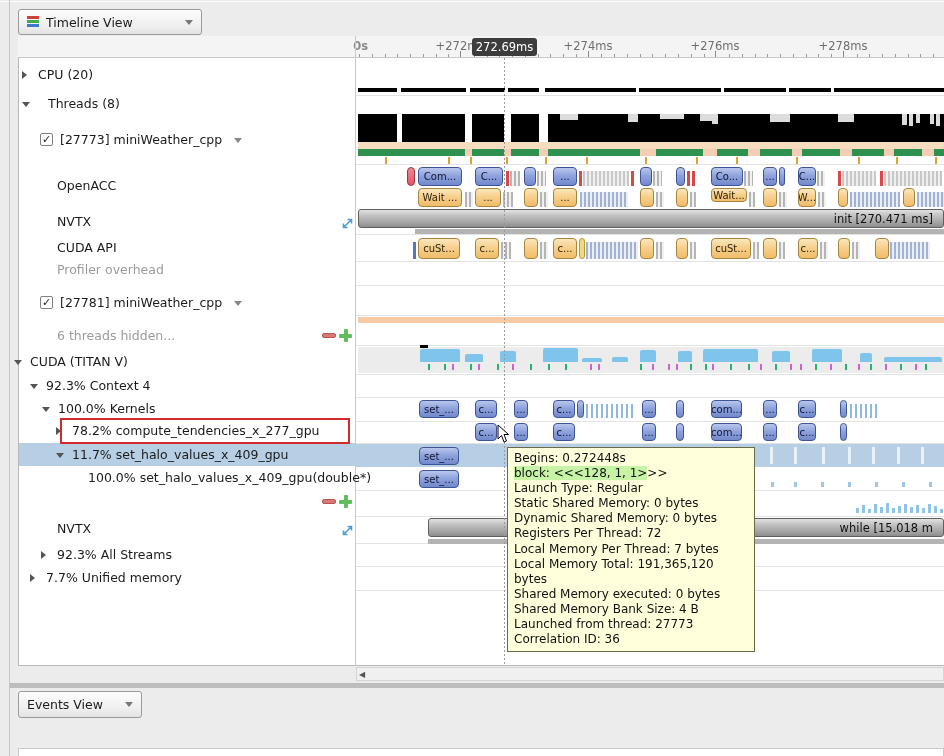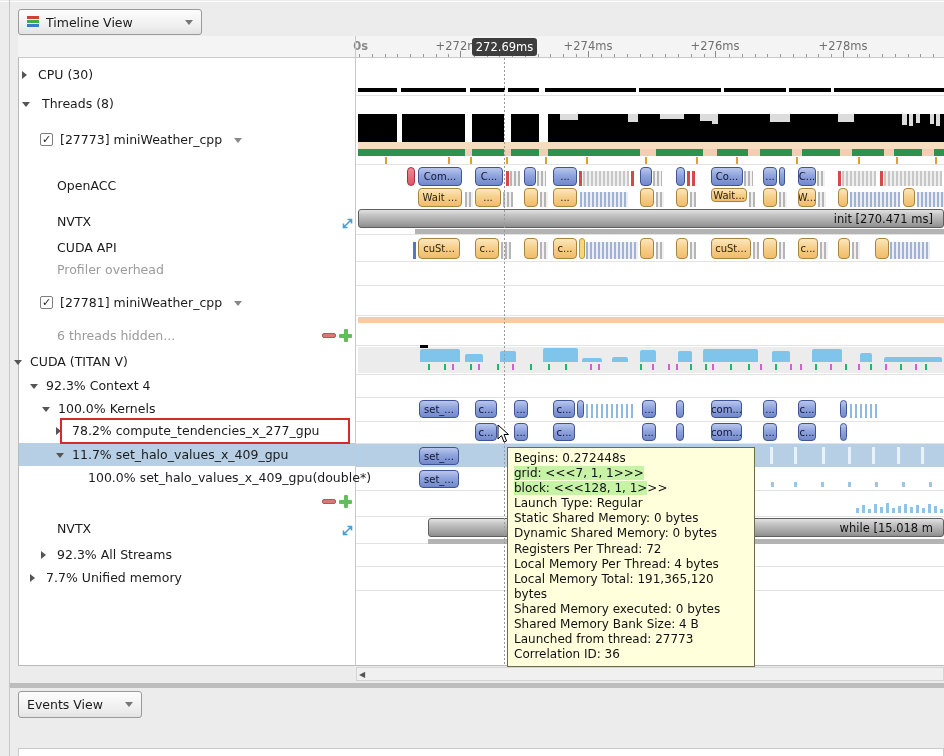--- a/index.html
+++ b/index.html
@@ -139,24 +139,24 @@
     <div class="tick" style="position: absolute; box-sizing: border-box; left: 877px; top: 18px; height: 3px;"></div>
     <div class="tick" style="position: absolute; box-sizing: border-box; left: 890px; top: 18px; height: 3px;"></div>
     <div class="tick" style="position: absolute; box-sizing: border-box; left: 902px; top: 18px; height: 3px;"></div>
     <div class="tick" style="position: absolute; box-sizing: border-box; left: 915px; top: 18px; height: 3px;"></div>
   </div>
 <div class="abs" id="vsep"></div>
 
 <div class="abs" id="tree-layer" style="left:0;top:0;width:944px;height:756px;">
     <div style="position: absolute; box-sizing: border-box; left: 18px; top: 64px; width: 337px; height: 22px;"></div>
     <div class="caret right" style="position: absolute; box-sizing: border-box; left: 22px; top: 71px;"></div>
-    <div class="trow-label" style="position: absolute; box-sizing: border-box; left: 38px; top: 64px;">CPU (30)</div>
+    <div class="trow-label" style="position: absolute; box-sizing: border-box; left: 38px; top: 64px;">CPU (20)</div>
     <div style="position: absolute; box-sizing: border-box; left: 18px; top: 93px; width: 337px; height: 22px;"></div>
     <div class="caret down" style="position: absolute; box-sizing: border-box; left: 22px; top: 102px;"></div>
-    <div class="trow-label" style="position: absolute; box-sizing: border-box; left: 42px; top: 93px;">Threads (8)</div>
+    <div class="trow-label" style="position: absolute; box-sizing: border-box; left: 48px; top: 93px;">Threads (8)</div>
     <div style="position: absolute; box-sizing: border-box; left: 18px; top: 129px; width: 337px; height: 22px;"></div>
     <div class="caret down" style="position: absolute; box-sizing: border-box; left: 44px; top: 138px;"></div>
     <div class="cbx" style="position: absolute; box-sizing: border-box; left: 40px; top: 133px;">✓</div>
     <div class="trow-label" style="position: absolute; box-sizing: border-box; left: 60px; top: 129px;">[27773] miniWeather_cpp</div>
     <div class="caret down" style="position: absolute; box-sizing: border-box; left: 233.6px; top: 138px; border-top-color: rgb(136, 136, 136);"></div>
     <div style="position: absolute; box-sizing: border-box; left: 18px; top: 175px; width: 337px; height: 22px;"></div>
     <div class="trow-label" style="position: absolute; box-sizing: border-box; left: 57px; top: 175px;">OpenACC</div>
     <div style="position: absolute; box-sizing: border-box; left: 18px; top: 211px; width: 337px; height: 22px;"></div>
     <div class="trow-label" style="position: absolute; box-sizing: border-box; left: 57px; top: 211px;">NVTX</div>
     <div style="position: absolute; box-sizing: border-box; left: 341px; top: 215px; width: 13px; height: 13px;"><svg width="13" height="13">
@@ -458,27 +458,26 @@
     <div style="position: absolute; box-sizing: border-box; left: 420px; top: 345px; width: 8px; height: 3px; background: rgb(0, 0, 0);"></div>
   </div>
 
 <div class="abs" id="red-box"></div>
 <div class="abs" id="cursor-line"></div>
 <div class="abs" id="cursor-badge">272.69ms</div>
 
 <div class="abs" id="tooltip">
   <div id="tt-lines">
       <div><span>Begins: 0.272448s</span></div>
-      <div><span class="hl">grid:  &lt;&lt;&lt;7, 1, 1&gt;&gt;&gt;</span></div>
       <div><span class="hl">block: &lt;&lt;&lt;128, 1, 1&gt;</span><span>&gt;&gt;</span></div>
       <div><span>Launch Type: Regular</span></div>
       <div><span>Static Shared Memory: 0 bytes</span></div>
       <div><span>Dynamic Shared Memory: 0 bytes</span></div>
       <div><span>Registers Per Thread: 72</span></div>
-      <div><span>Local Memory Per Thread: 4 bytes</span></div>
+      <div><span>Local Memory Per Thread: 7 bytes</span></div>
       <div><span>Local Memory Total: 191,365,120 bytes</span></div>
       <div><span>Shared Memory executed: 0 bytes</span></div>
       <div><span>Shared Memory Bank Size: 4 B</span></div>
       <div><span>Launched from thread: 27773</span></div>
       <div><span>Correlation ID: 36</span></div>
     </div>
 </div>
 
 <svg class="abs" id="mouse" width="14" height="20">
   <polygon points="1,1 1,15 4.5,11.5 7,18 9.5,17 7,10.5 11.5,10.5" fill="#fff" stroke="#000" stroke-width="1"></polygon>

